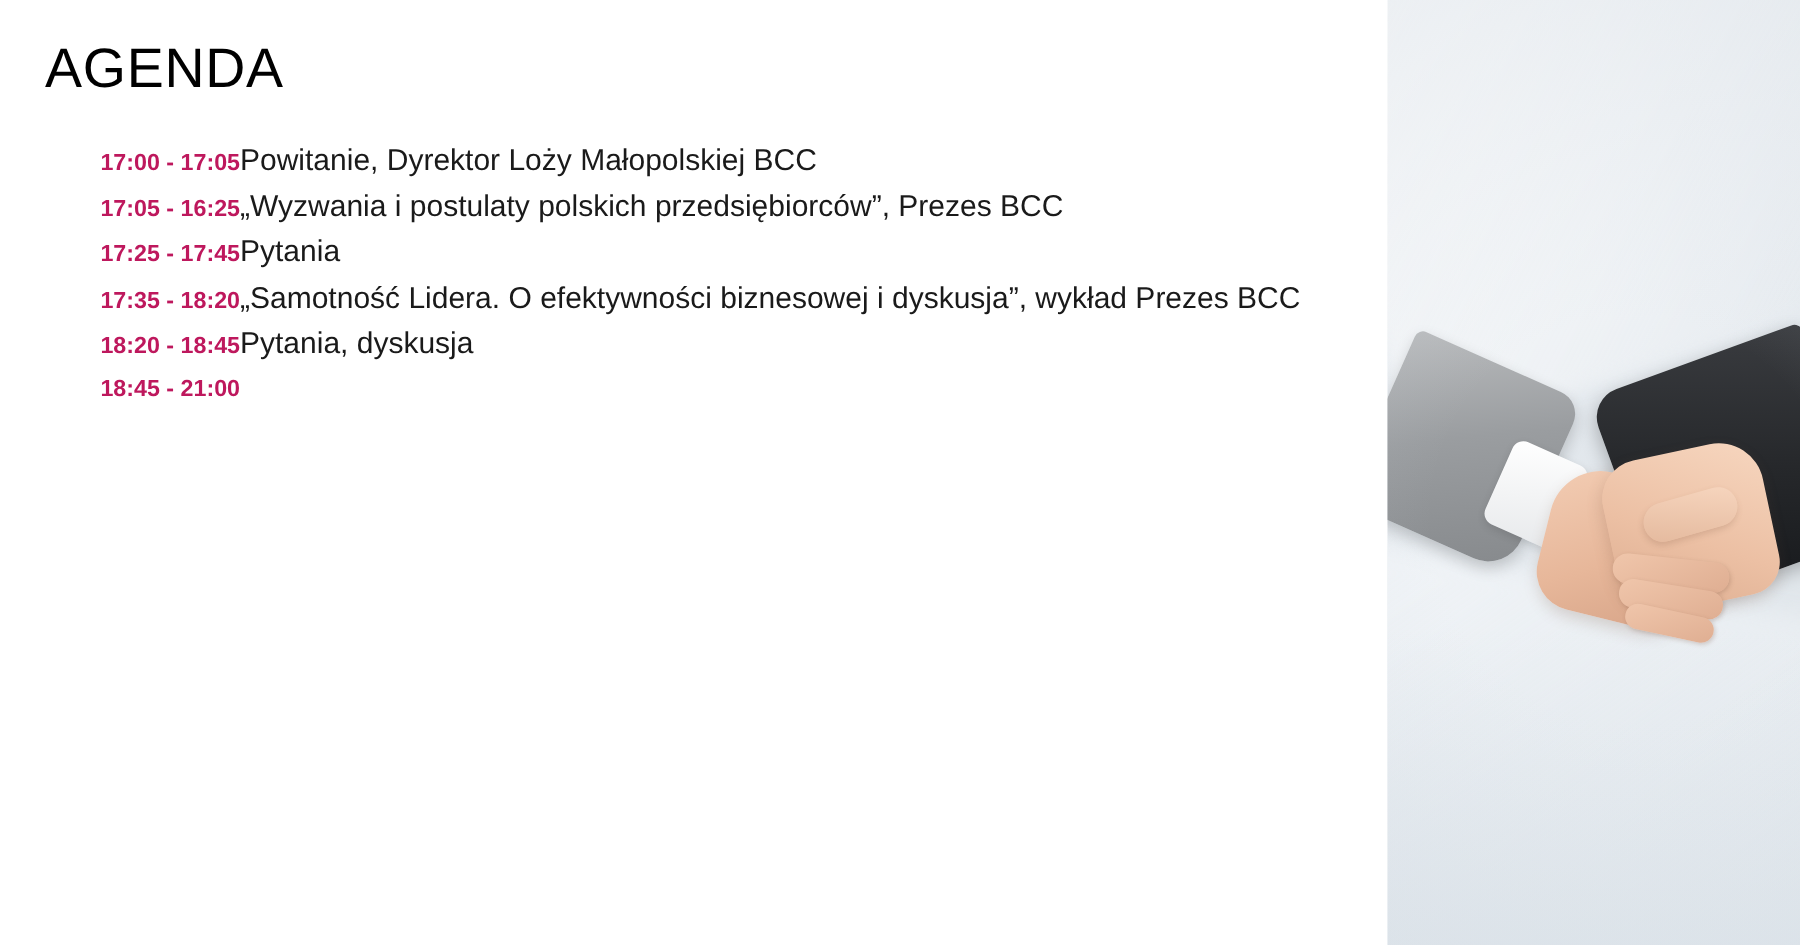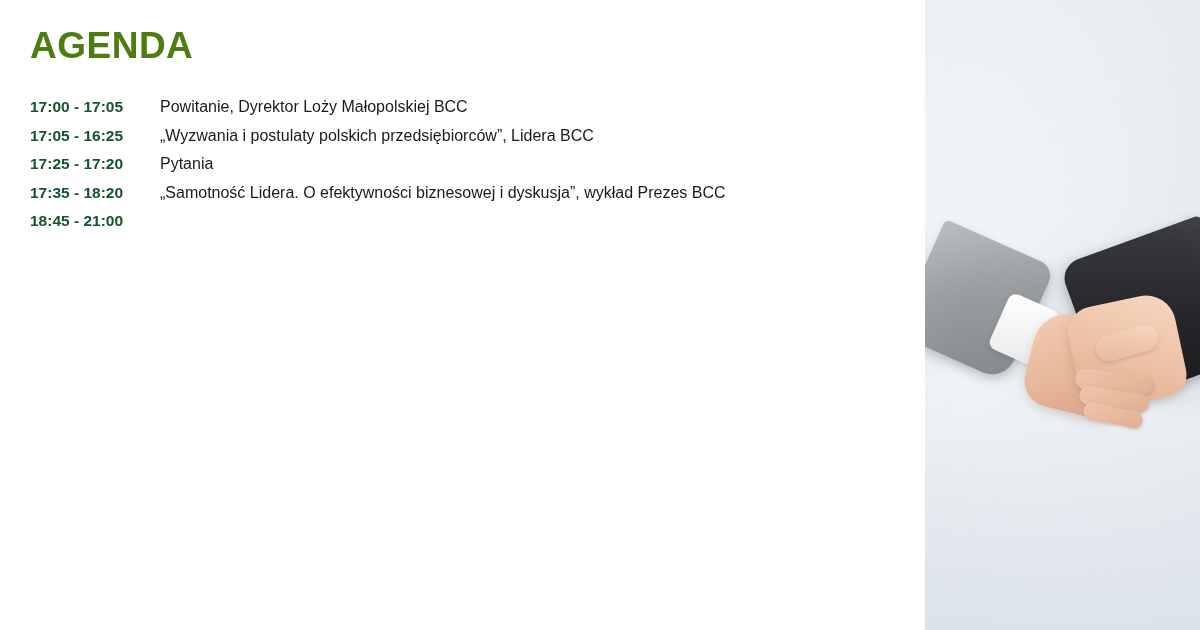--- a/index.html
+++ b/index.html
@@ -25,47 +25,48 @@
     top: 0;
     width: 925px;
     height: 630px;
     background: #ffffff;
   }
   .slide-title {
     position: absolute;
     left: 30px;
     top: 27px;
     font-size: 37px;
-    font-weight: bold;
-    color: #4d7c0f;
+    font-weight: normal;
+    color: #000000;
     letter-spacing: 0.5px;
     line-height: 1.05;
   }
   .agenda-list {
     position: absolute;
     left: 30px;
     top: 96px;
     width: 880px;
   }
   .agenda-row {
     display: flex;
     align-items: baseline;
     margin-bottom: 6.5px;
   }
   .agenda-time {
     flex: 0 0 130px;
     width: 130px;
     font-size: 15.5px;
     font-weight: bold;
-    color: #14532d;
+    color: #be185d;
     white-space: nowrap;
     line-height: 22px;
+    text-align: right;
   }
   .agenda-desc {
-    font-size: 16px;
+    font-size: 20px;
     color: #1a1a1a;
     line-height: 22px;
     white-space: nowrap;
   }
 
   
   .photo-panel {
     position: absolute;
     right: 0;
     top: 0;
@@ -207,33 +208,37 @@
 
     <div class="agenda-list">
 
       <div class="agenda-row">
         <div class="agenda-time">17:00 - 17:05</div>
         <div class="agenda-desc">Powitanie, Dyrektor Loży Małopolskiej BCC</div>
       </div>
 
       <div class="agenda-row">
         <div class="agenda-time">17:05 - 16:25</div>
-        <div class="agenda-desc">„Wyzwania i postulaty polskich przedsiębiorców”, Lidera BCC</div>
-      </div>
-
-      <div class="agenda-row">
-        <div class="agenda-time">17:25 - 17:20</div>
+        <div class="agenda-desc">„Wyzwania i postulaty polskich przedsiębiorców”, Prezes BCC</div>
+      </div>
+
+      <div class="agenda-row">
+        <div class="agenda-time">17:25 - 17:45</div>
         <div class="agenda-desc"> Pytania</div>
       </div>
 
       <div class="agenda-row">
         <div class="agenda-time">17:35 - 18:20</div>
         <div class="agenda-desc">„Samotność Lidera. O efektywności biznesowej i dyskusja”, wykład Prezes BCC</div>
       </div>
 
+      <div class="agenda-row">
+        <div class="agenda-time">18:20 - 18:45</div>
+        <div class="agenda-desc">Pytania, dyskusja</div>
+      </div>
 
       <div class="agenda-row">
         <div class="agenda-time">18:45 - 21:00</div>
       </div>
 
     </div>
   </div>
 
   <div class="photo-panel">
     <div class="bg-streak"></div>

